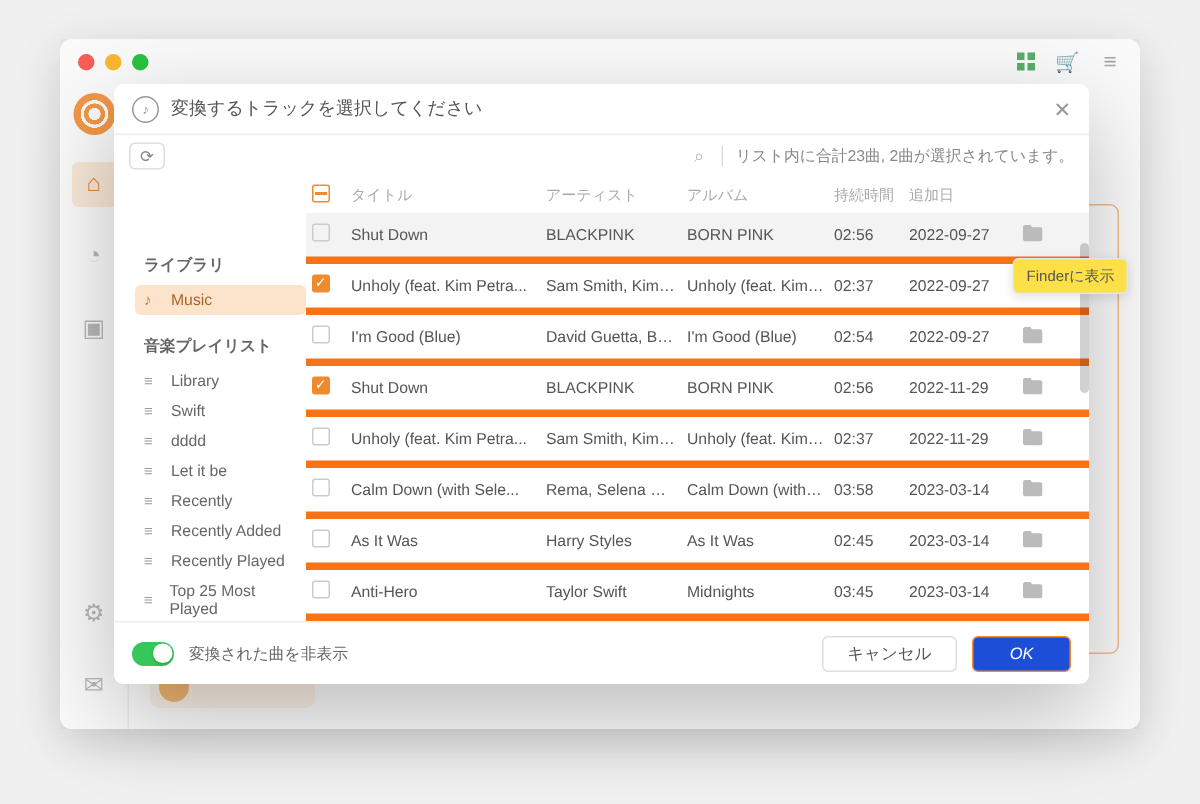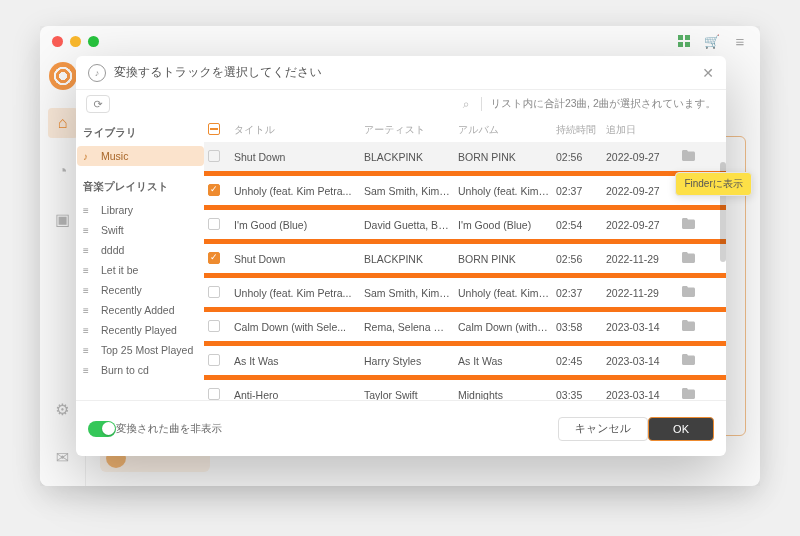--- a/index.html
+++ b/index.html
@@ -34,48 +34,48 @@
 .modal-header .icon-circle { width: 18px; height: 18px; border: 1.5px solid #999; border-radius: 50%; display: flex; align-items: center; justify-content: center; margin-right: 8px; color: #999; font-size: 9px; }
 .modal-close { margin-left: auto; color: #999; cursor: pointer; font-size: 14px; }
 
 .modal-subhead { height: 28px; display: flex; align-items: center; padding: 0 10px; font-size: 10.5px; color: #888; }
 .refresh-btn { width: 24px; height: 18px; border: 1px solid #ddd; border-radius: 4px; display: flex; align-items: center; justify-content: center; color: #888; font-size: 11px; }
 .search-icon { margin-left: auto; color: #bbb; font-size: 12px; }
 .status-text { margin-left: 12px; border-left: 1px solid #ddd; padding-left: 8px; }
 
 .modal-body { flex: 1; display: flex; overflow: hidden; }
 
-.sidebar { width: 128px; padding: 6px 0 6px 1px; font-size: 10.5px; overflow-y: auto; }
+.sidebar { width: 128px; padding: 6px 0 6px 14px; font-size: 10.5px; overflow-y: auto; margin-top: 44px; }
 .sidebar-section-title { font-size: 10.5px; color: #666; font-weight: 600; padding: 2px 6px 6px; }
 .sidebar-item { display: flex; align-items: center; gap: 6px; padding: 4px 6px; border-radius: 4px; color: #666; cursor: pointer; }
 .sidebar-item.selected { background: #fbe3cc; color: #a86628; }
 .sidebar-item .si-icon { width: 12px; color: #999; font-size: 10px; }
 .sidebar-item.selected .si-icon { color: #c97c2e; }
 .sidebar-spacer { height: 12px; }
 
 .table-wrap { flex: 1; display: flex; flex-direction: column; font-size: 10.5px; color: #555; overflow: hidden; position: relative; }
 .table-head, .table-row { display: grid; grid-template-columns: 26px 130px 94px 98px 50px 76px 26px; align-items: center; padding: 0 4px; }
 .table-head { height: 24px; color: #aaa; font-size: 10px; }
 .table-row { height: 34px; border-bottom: 5px solid #f97316; }
 .table-row.hover { background: #f3f3f3; }
 .cell { white-space: nowrap; overflow: hidden; text-overflow: ellipsis; padding-right: 6px; }
 .checkbox { width: 12px; height: 12px; border: 1px solid #ccc; border-radius: 2px; display: inline-block; }
 .checkbox.checked { background: #ee8b2f; border-color: #ee8b2f; position: relative; }
 .checkbox.checked::after { content: "✓"; color: #fff; font-size: 9px; position: absolute; top: -1px; left: 1px; }
 .checkbox.minus { background: #fff; border-color: #ee8b2f; position: relative; }
 .checkbox.minus::after { content: ""; position: absolute; top: 4px; left: 1px; width: 8px; height: 2px; background: #ee8b2f; }
 .folder-icon { color: #bbb; font-size: 12px; }
 
-.modal-footer { height: 56px; border-top: 1px solid #eee; display: flex; align-items: center; padding: 0 12px; gap: 0; font-size: 10.5px; }
+.modal-footer { height: 42px; border-top: 1px solid #eee; display: flex; align-items: center; padding: 0 12px; gap: 10px; font-size: 10.5px; }
 .toggle { width: 28px; height: 16px; border-radius: 8px; background: #35c759; position: relative; }
 .toggle::after { content: ""; position: absolute; width: 13px; height: 13px; background: #fff; border-radius: 50%; top: 1.5px; right: 1.5px; box-shadow: 0 1px 2px rgba(0,0,0,0.2); }
 .toggle-label { color: #666; }
 .footer-spacer { flex: 1; }
 .btn { height: 24px; padding: 0 16px; border: 1px solid #ddd; border-radius: 4px; background: #fff; font-size: 11px; color: #555; cursor: pointer; display: flex; align-items: center; }
-.btn.primary { background: #404040; border-color: #ee8b2f; color: #fff; padding: 0 24px; }
+.btn.primary { background: #1d4ed8; border-color: #ee8b2f; color: #fff; padding: 0 24px; font-style: italic; }
 
 .tooltip { position: absolute; background: #fde047; border: 1px solid #e5e5e5; border-radius: 4px; padding: 4px 8px; font-size: 10px; color: #555; box-shadow: 0 2px 8px rgba(0,0,0,0.12); top: 116px; right: -26px; white-space: nowrap; z-index: 10; }
 .scrollbar-track { position: absolute; right: 0; top: 0; width: 6px; height: 100%; }
 .scrollbar-thumb { position: absolute; right: 0; top: 20px; width: 6px; height: 100px; background: rgba(0,0,0,0.18); border-radius: 3px; }
 </style>
 </head>
 <body>
 
 <div class="app-window">
   <div class="title-bar">
@@ -269,21 +269,21 @@
             <div class="cell">2023-03-14</div>
             <div class="folder-icon"><svg width="13" height="11" viewBox="0 0 13 11">
                 <path d="M0 1.5 C0 0.7 0.5 0 1.5 0 L5 0 L6 1.5 L11.5 1.5 C12.3 1.5 13 2.2 13 3 L13 9.5 C13 10.3 12.3 11 11.5 11 L1.5 11 C0.7 11 0 10.3 0 9.5 Z" fill="#bbb"></path>
               </svg></div>
           </div>
           <div class="table-row">
             <div><span class="checkbox"></span></div>
             <div class="cell">Anti-Hero</div>
             <div class="cell">Taylor Swift</div>
             <div class="cell">Midnights</div>
-            <div class="cell">03:35</div>
+            <div class="cell">03:45</div>
             <div class="cell">2023-03-14</div>
             <div class="folder-icon"><svg width="13" height="11" viewBox="0 0 13 11">
                 <path d="M0 1.5 C0 0.7 0.5 0 1.5 0 L5 0 L6 1.5 L11.5 1.5 C12.3 1.5 13 2.2 13 3 L13 9.5 C13 10.3 12.3 11 11.5 11 L1.5 11 C0.7 11 0 10.3 0 9.5 Z" fill="#bbb"></path>
               </svg></div>
           </div>
         </div>
     </div>
   </div>
   <div class="modal-footer">
     <div class="toggle"></div>

